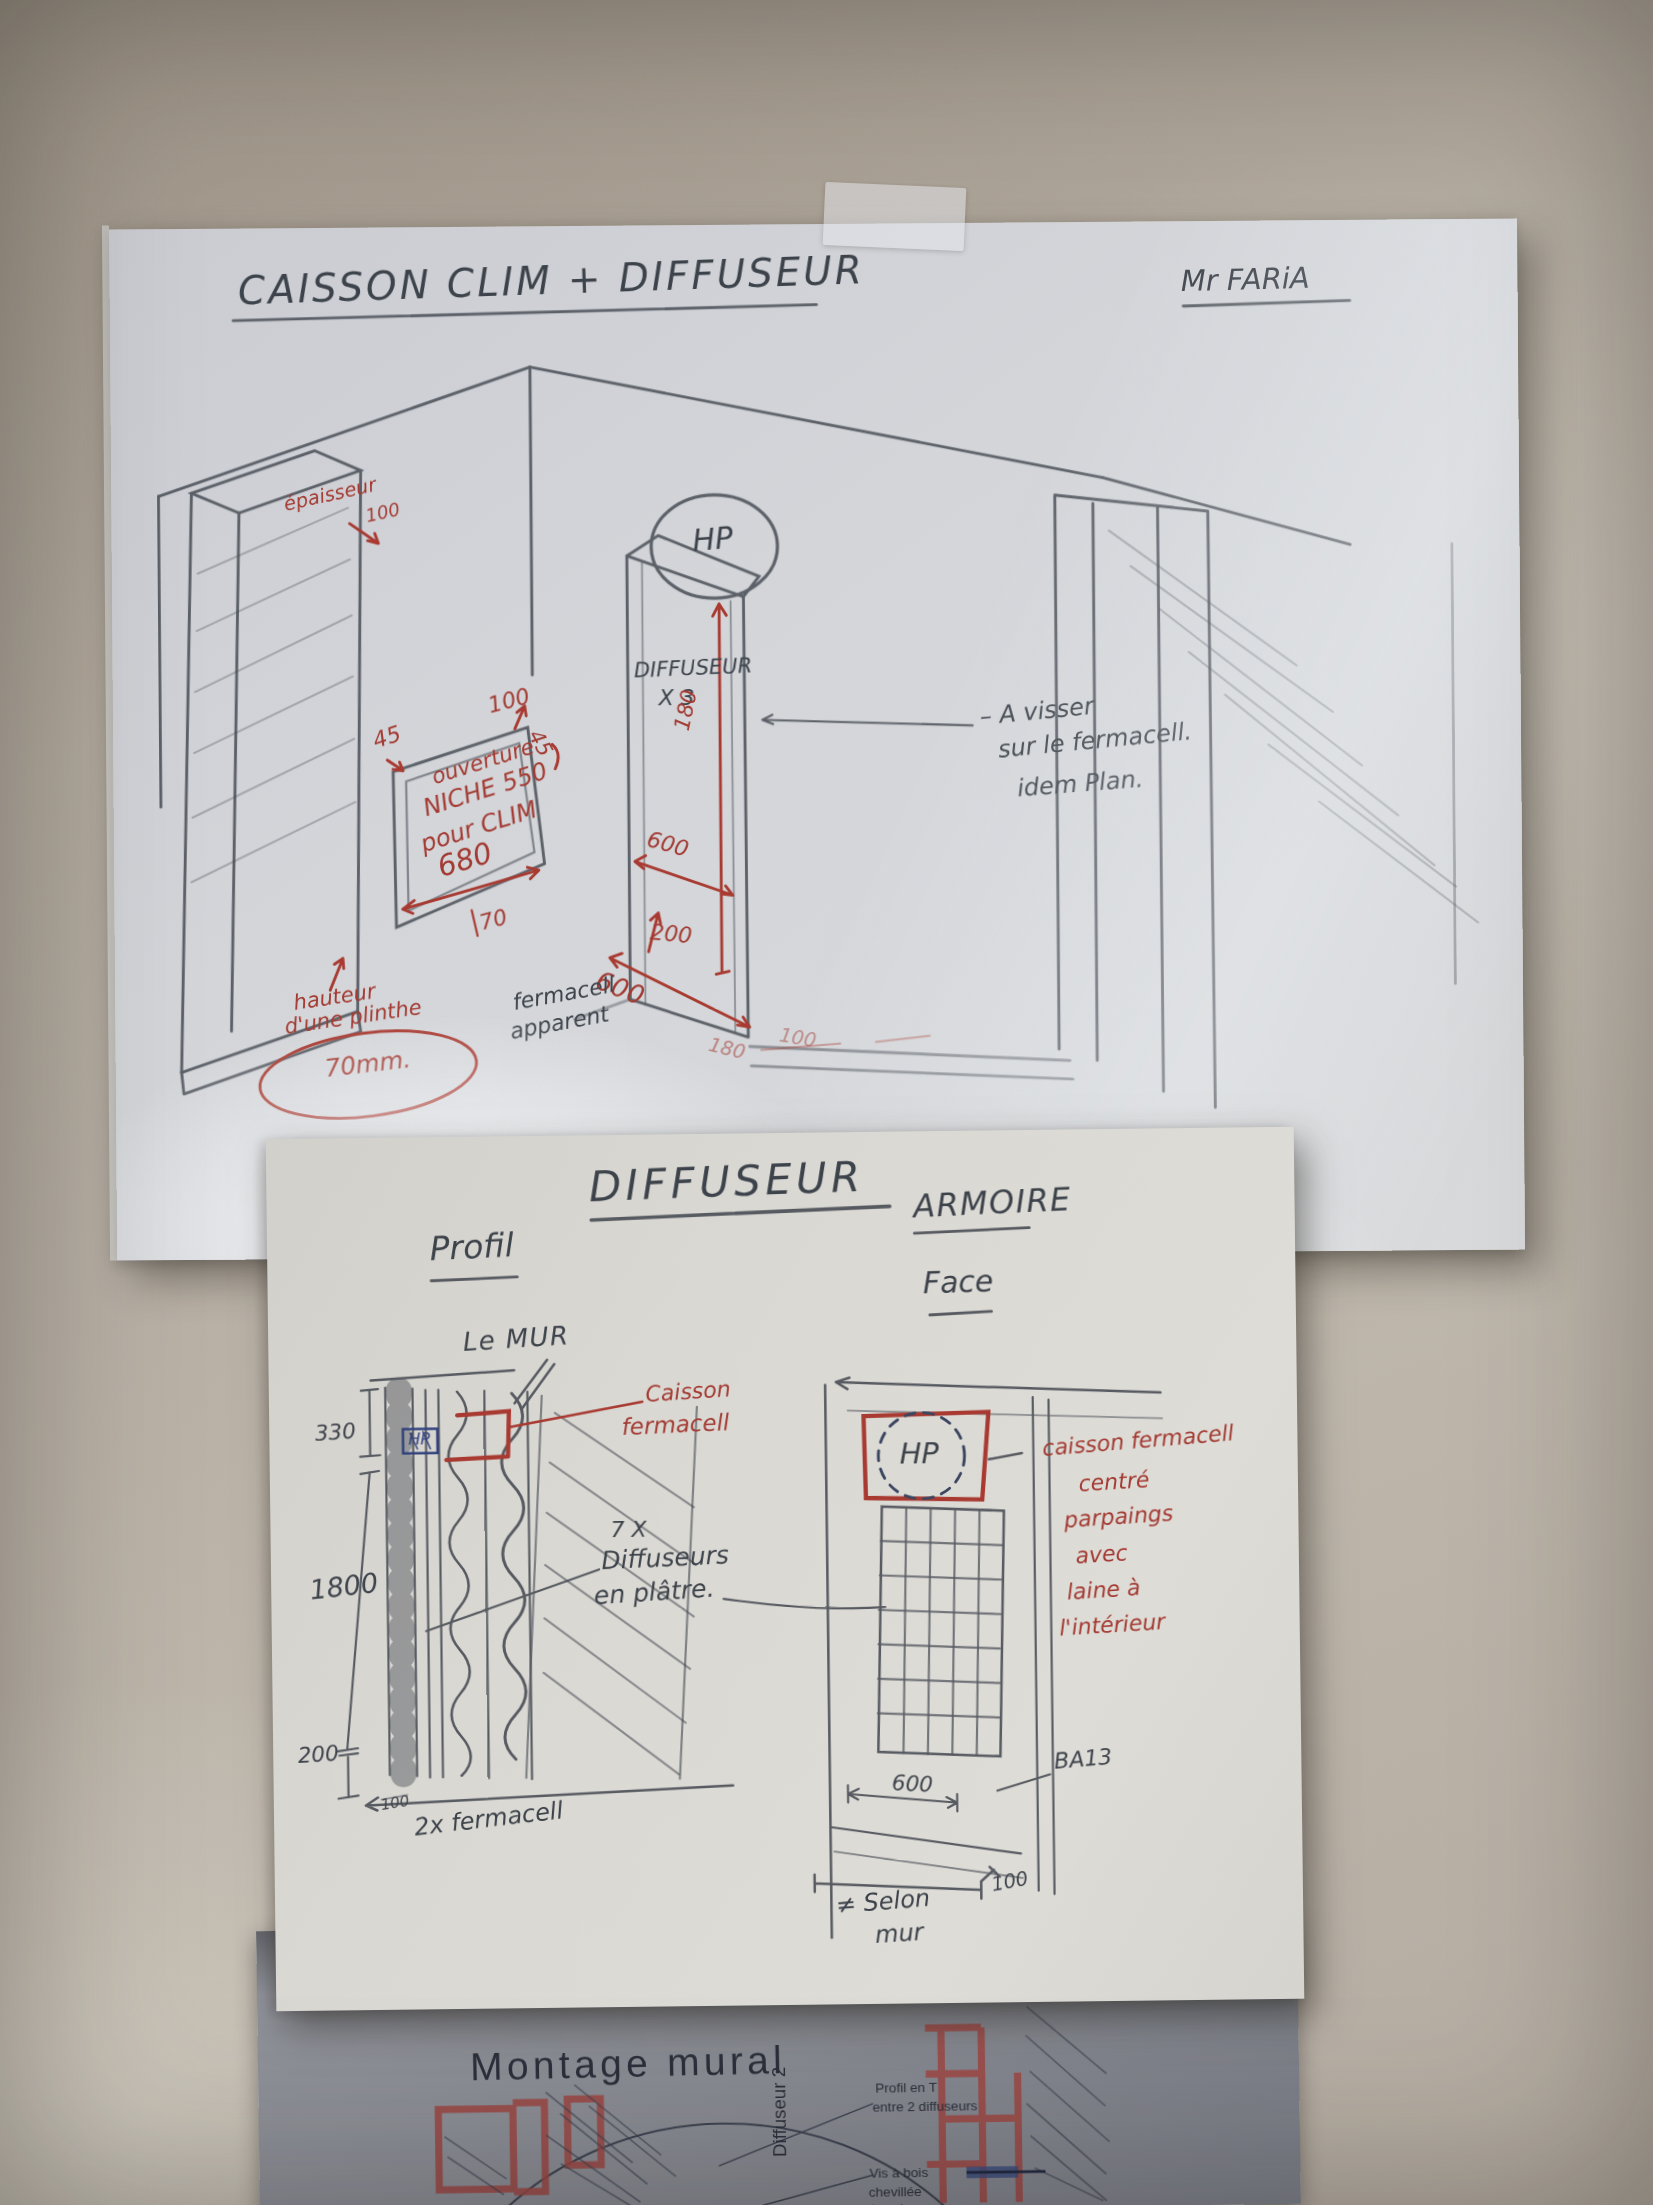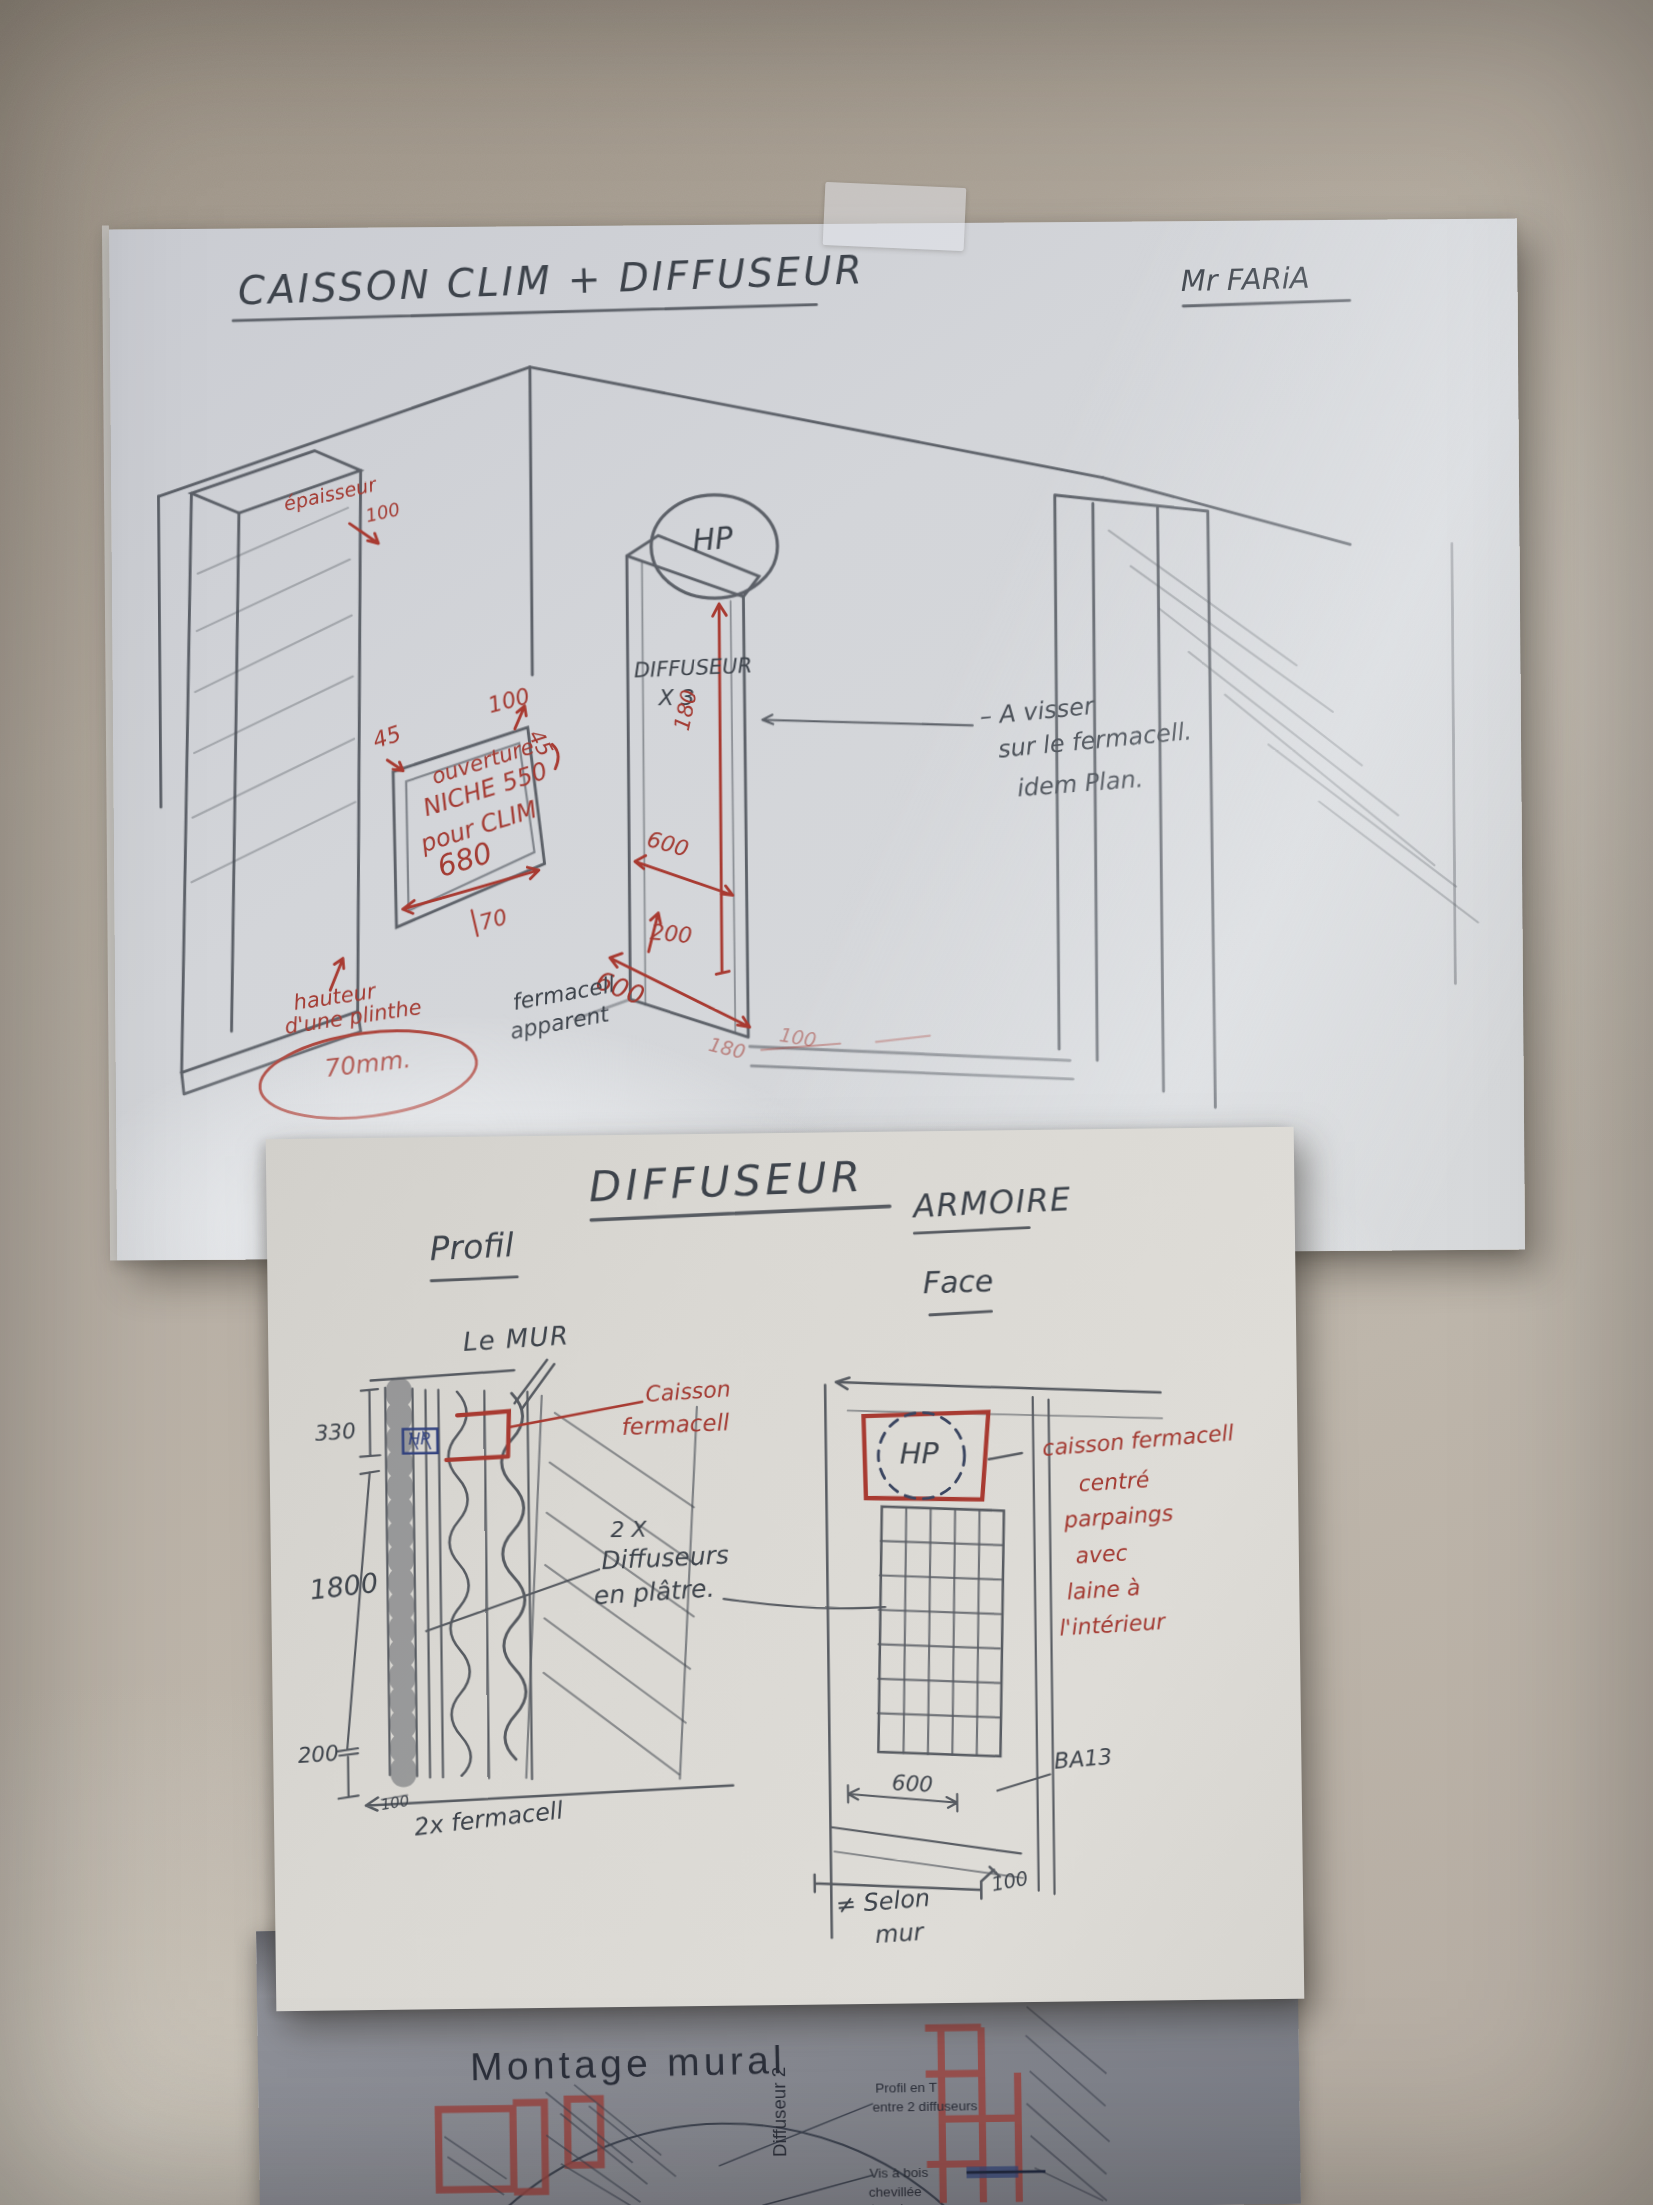--- a/index.html
+++ b/index.html
@@ -237,21 +237,21 @@
     <div class="lbl pencil" style="left:162px;top:95px;font-size:33px;transform:rotate(-2deg)">Profil</div>
     <div class="lbl pencil" style="left:655px;top:136px;font-size:30px;transform:rotate(-1deg)">Face</div>
     <div class="lbl pencil" style="left:194px;top:192px;font-size:26px;letter-spacing:1.4px;transform:rotate(-3deg)">Le MUR</div>
     <div class="lbl pencil" style="left:45px;top:284px;font-size:21.5px;transform:rotate(-3deg)">330</div>
     <div class="lbl red" style="left:376px;top:248px;font-size:22px;transform:rotate(-3deg)">Caisson</div>
     <div class="lbl red" style="left:352px;top:280px;font-size:23px;transform:rotate(-2deg)">fermacell</div>
     <div class="lbl pencil" style="left:37px;top:438px;font-size:27px;transform:rotate(-6deg)">1800</div>
     <div class="lbl pencil" style="left:24.4px;top:606px;font-size:21.5px;transform:rotate(-3deg)">200</div>
     <div class="lbl pencil" style="left:106px;top:660px;font-size:15px;transform:rotate(-8deg)">100</div>
     <div class="lbl pencil" style="left:139px;top:678px;font-size:24px;transform:rotate(-6deg)">2x fermacell</div>
-    <div class="lbl pencil" style="left:340px;top:383px;font-size:22px">2 X</div>
+    <div class="lbl pencil" style="left:340px;top:383px;font-size:22px">7 X</div>
     <div class="lbl pencil" style="left:330px;top:413px;font-size:25px;transform:rotate(-2deg)">Diffuseurs</div>
     <div class="lbl pencil" style="left:322px;top:448px;font-size:25px;transform:rotate(-3deg)">en plâtre.</div>
     <div class="lbl blue" style="left:139px;top:294px;font-size:16px">HP</div>
     <div class="lbl pencil" style="left:630px;top:307px;font-size:29px">HP</div>
     <div class="lbl red" style="left:772px;top:307px;font-size:22px;transform:rotate(-4deg)">caisson fermacell</div>
     <div class="lbl red" style="left:808px;top:343px;font-size:22px;transform:rotate(-3deg)">centré</div>
     <div class="lbl red" style="left:793px;top:379px;font-size:22px;transform:rotate(-3deg)">parpaings</div>
     <div class="lbl red" style="left:804px;top:415px;font-size:22px;transform:rotate(-3deg)">avec</div>
     <div class="lbl red" style="left:795px;top:451px;font-size:22px;transform:rotate(-3deg)">laine à</div>
     <div class="lbl red" style="left:787px;top:487px;font-size:22px;transform:rotate(-3deg)">l'intérieur</div>

